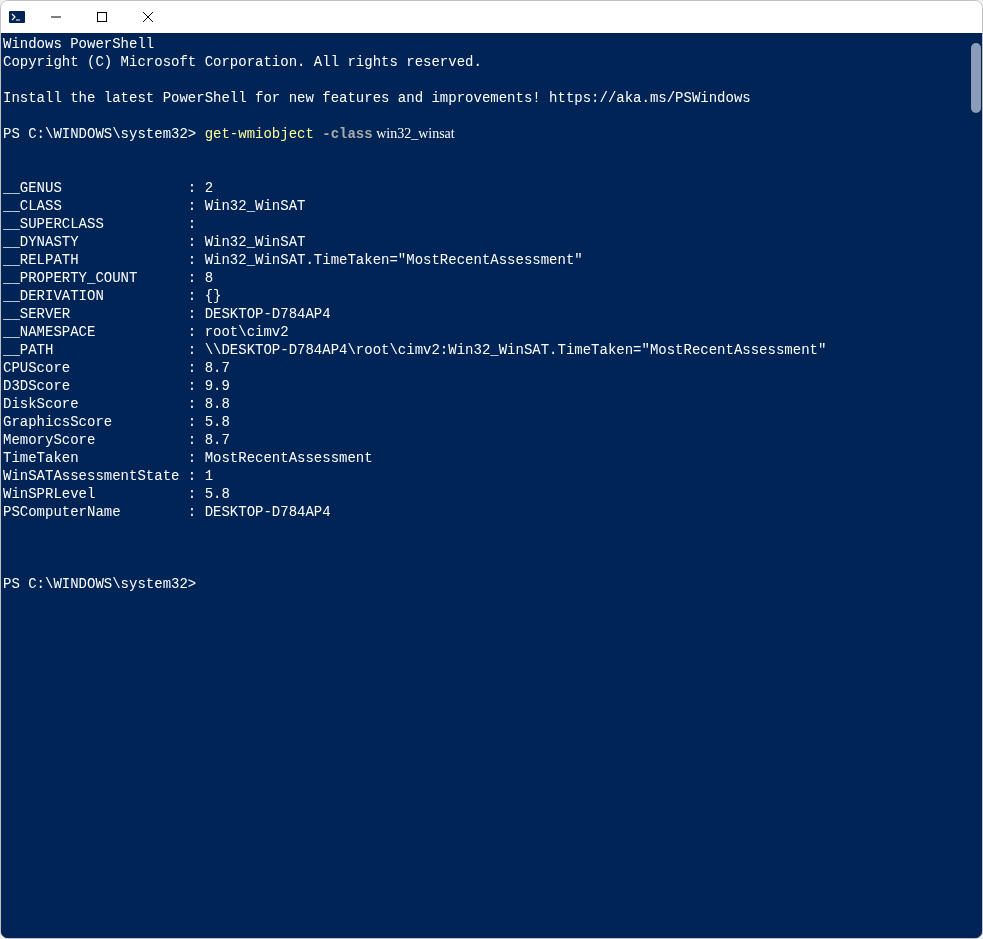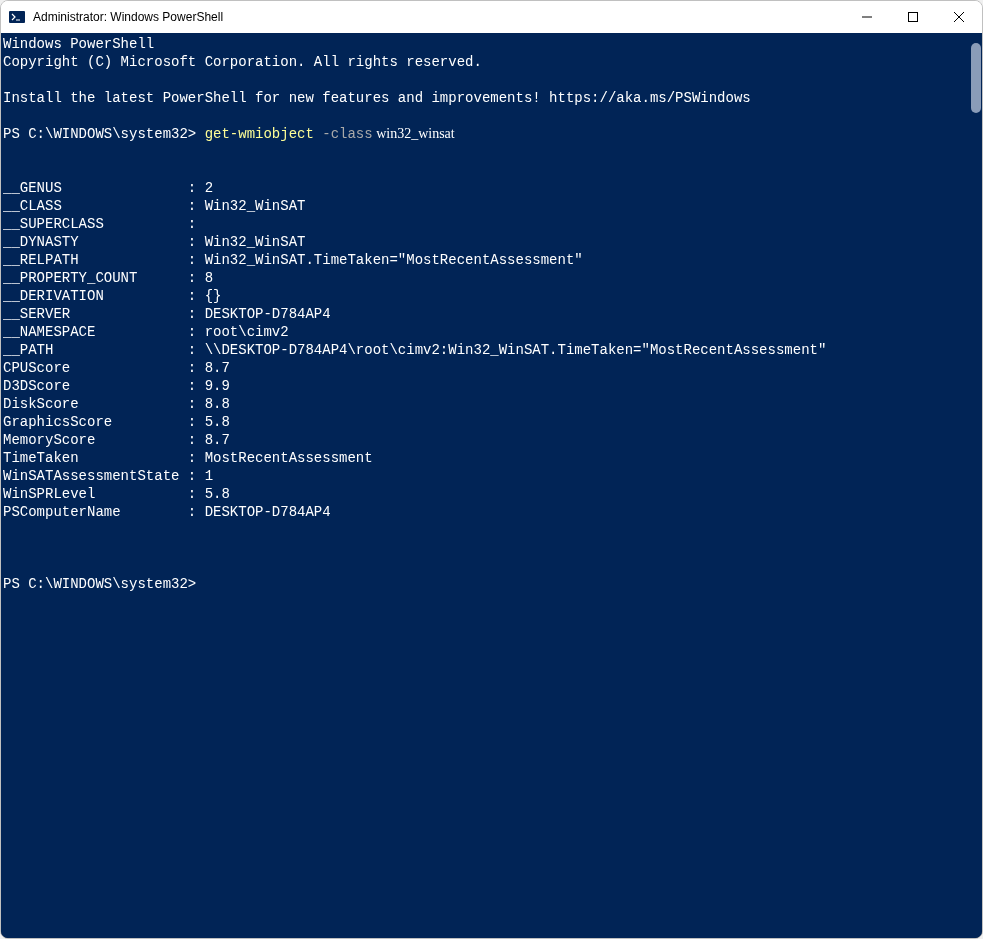--- a/index.html
+++ b/index.html
@@ -81,37 +81,36 @@
     .scroll-thumb {
       position: absolute;
       top: 10px;
       right: 1px;
       width: 10px;
       height: 70px;
       background: #8a9cb8;
       border-radius: 5px;
     }
     .cmd { color: #fdfd96; }
-    .param { color: #a9a9a9; }
+    .param { color: #a9a9a9; font-weight: bold; }
     .arg { color: #ffffff; font-family: Liberation Serif, serif; }
     .row { display: block; }
   </style>
 </head>
 <body>
 
 <div class="window">
   <div class="titlebar">
     <span class="app-icon">
       <svg viewBox="0 0 16 16">
         <rect x="0" y="2" width="16" height="12" rx="1" fill="#012456"></rect>
         <path d="M3 5 L6 8 L3 11" stroke="#ffffff" stroke-width="1.2" fill="none"></path>
         <line x1="7" y1="11" x2="11" y2="11" stroke="#ffffff" stroke-width="1.2"></line>
       </svg>
     </span>
-    <span class="title-text">Administrator: Windows PowerShell</span>
     <div class="win-controls">
       <button class="win-btn">
         <svg viewBox="0 0 10 10">
             <line x1="0" y1="5" x2="10" y2="5" stroke="#000" stroke-width="1"></line>
           </svg>
       </button>
       <button class="win-btn">
         <svg viewBox="0 0 10 10">
             <rect x="0.5" y="0.5" width="9" height="9" fill="none" stroke="#000" stroke-width="1"></rect>
           </svg>

